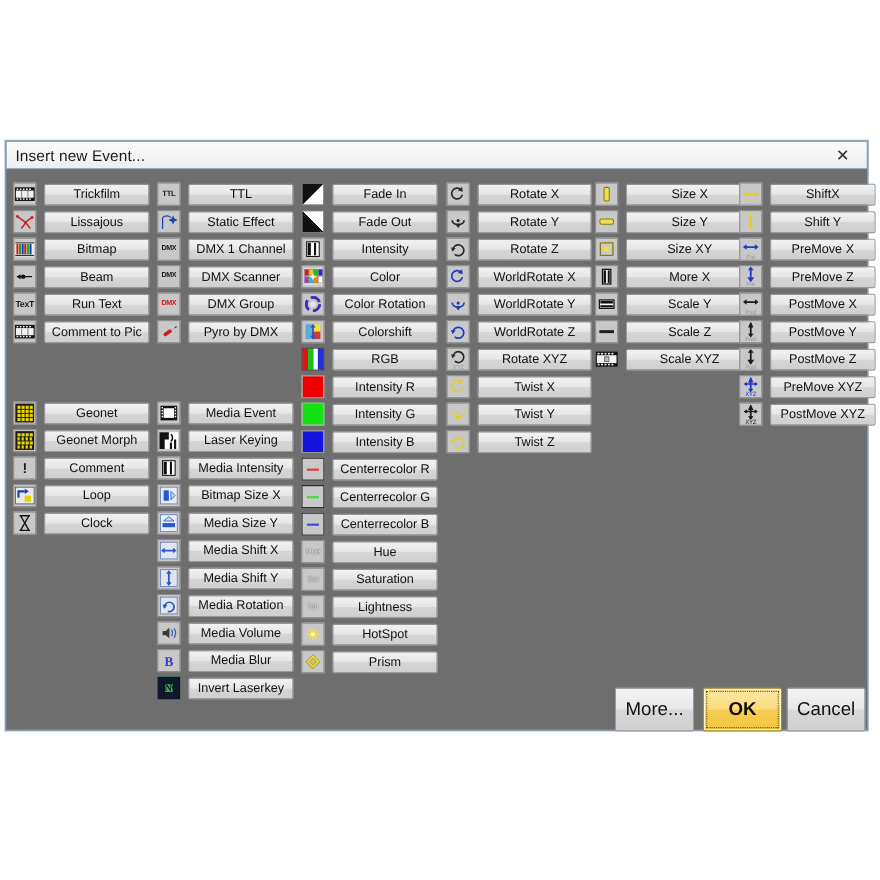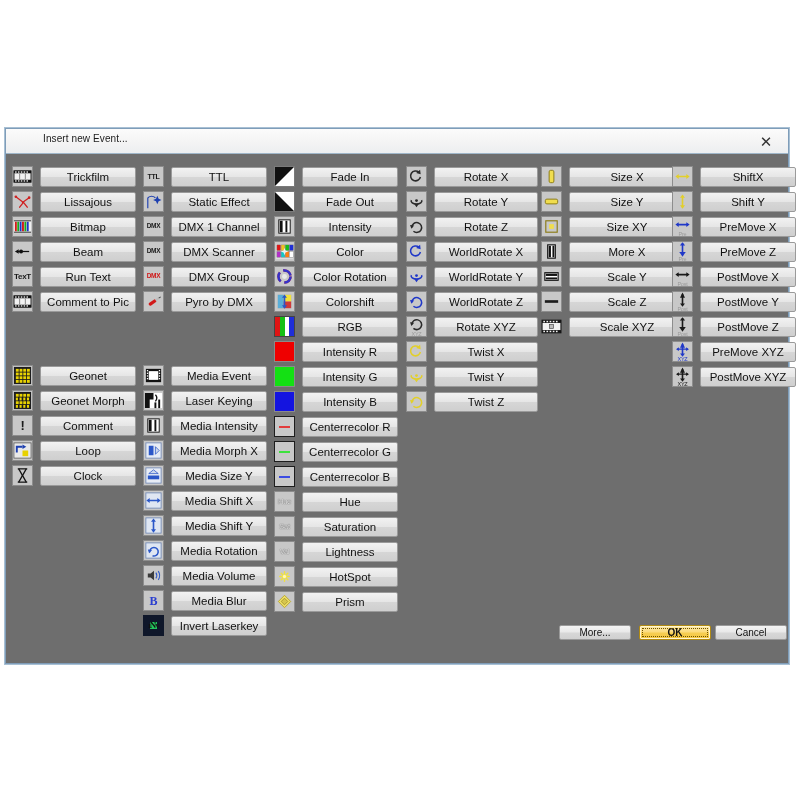--- a/index.html
+++ b/index.html
@@ -23,25 +23,24 @@
   #titlebar{
     position:relative;
     height:25px;
     background:linear-gradient(to bottom,#fbfbfb 0%,#f4f4f4 55%,#eceef0 100%);
     border-bottom:1px solid #9fb6c9;
     box-sizing:border-box;
   }
   #titlebar .title{
     position:absolute;
     left:8px; top:4px;
-    font-size:10px;
+    font-size:14px;
     color:#1b1b1b;
     letter-spacing:.1px;
     white-space:nowrap;
-    margin-left:29px;
   }
   #close-btn{
     position:absolute;
     right:0; top:0;
     width:44px; height:24px;
     display:flex;align-items:center;justify-content:center;
     color:#333;
     font-size:15px;
     line-height:1;
     background:transparent;
@@ -103,24 +102,24 @@
   .c3 .btn{width:96px;}
   .c4 .btn{width:104px;}
   .c5 .btn{width:116px;}
   .c6 .btn{width:96px;text-align:right;}
 
   
   #footer{position:absolute;left:0;right:0;bottom:0;height:46px;}
   .footer-btn{
     position:absolute;
     top:8px;
-    height:15px;
+    height:40px;
     width:72px;
     display:flex;align-items:center;justify-content:center;
-    font-size:10px;
+    font-size:17px;
     color:#111;
     background:linear-gradient(to bottom,#f4f4f4 0%,#e8e8e8 48%,#d8d8d8 52%,#d0d0d0 100%);
     border:1px solid #9a9a9a;
     border-radius:2px;
     box-sizing:border-box;
     cursor:pointer;
     user-select:none;
   }
   #btn-more{right:157px;}
   #btn-ok{
@@ -435,21 +434,21 @@
             <span class="btn">Media Intensity</span>
           </div>
           <div class="row">
             <span class="icon ">
               <svg class="ico-svg" viewBox="0 0 20 20" xmlns="http://www.w3.org/2000/svg">
                 <rect x="2" y="2" width="16" height="16" fill="#e7ecf5" stroke="#6680b4" stroke-width=".8"></rect>
                 <rect x="5" y="5" width="5" height="10" fill="#2b57c8"></rect>
                 <path d="M12 6 l0 8 4 -4z" fill="#cdd9ee" stroke="#2b57c8" stroke-width=".8"></path>
               </svg>
             </span>
-            <span class="btn">Media Morph X</span>
+            <span class="btn">Bitmap Size X</span>
           </div>
           <div class="row">
             <span class="icon ">
               <svg class="ico-svg" viewBox="0 0 20 20" xmlns="http://www.w3.org/2000/svg">
                 <rect x="2" y="2" width="16" height="16" fill="#e7ecf5" stroke="#6680b4" stroke-width=".8"></rect>
                 <rect x="4" y="10" width="12" height="4" fill="#2b57c8"></rect>
                 <path d="M5 8 l10 0 -5 -4z" fill="#cdd9ee" stroke="#2b57c8" stroke-width=".8"></path>
               </svg>
             </span>
             <span class="btn">Media Size Y</span>

